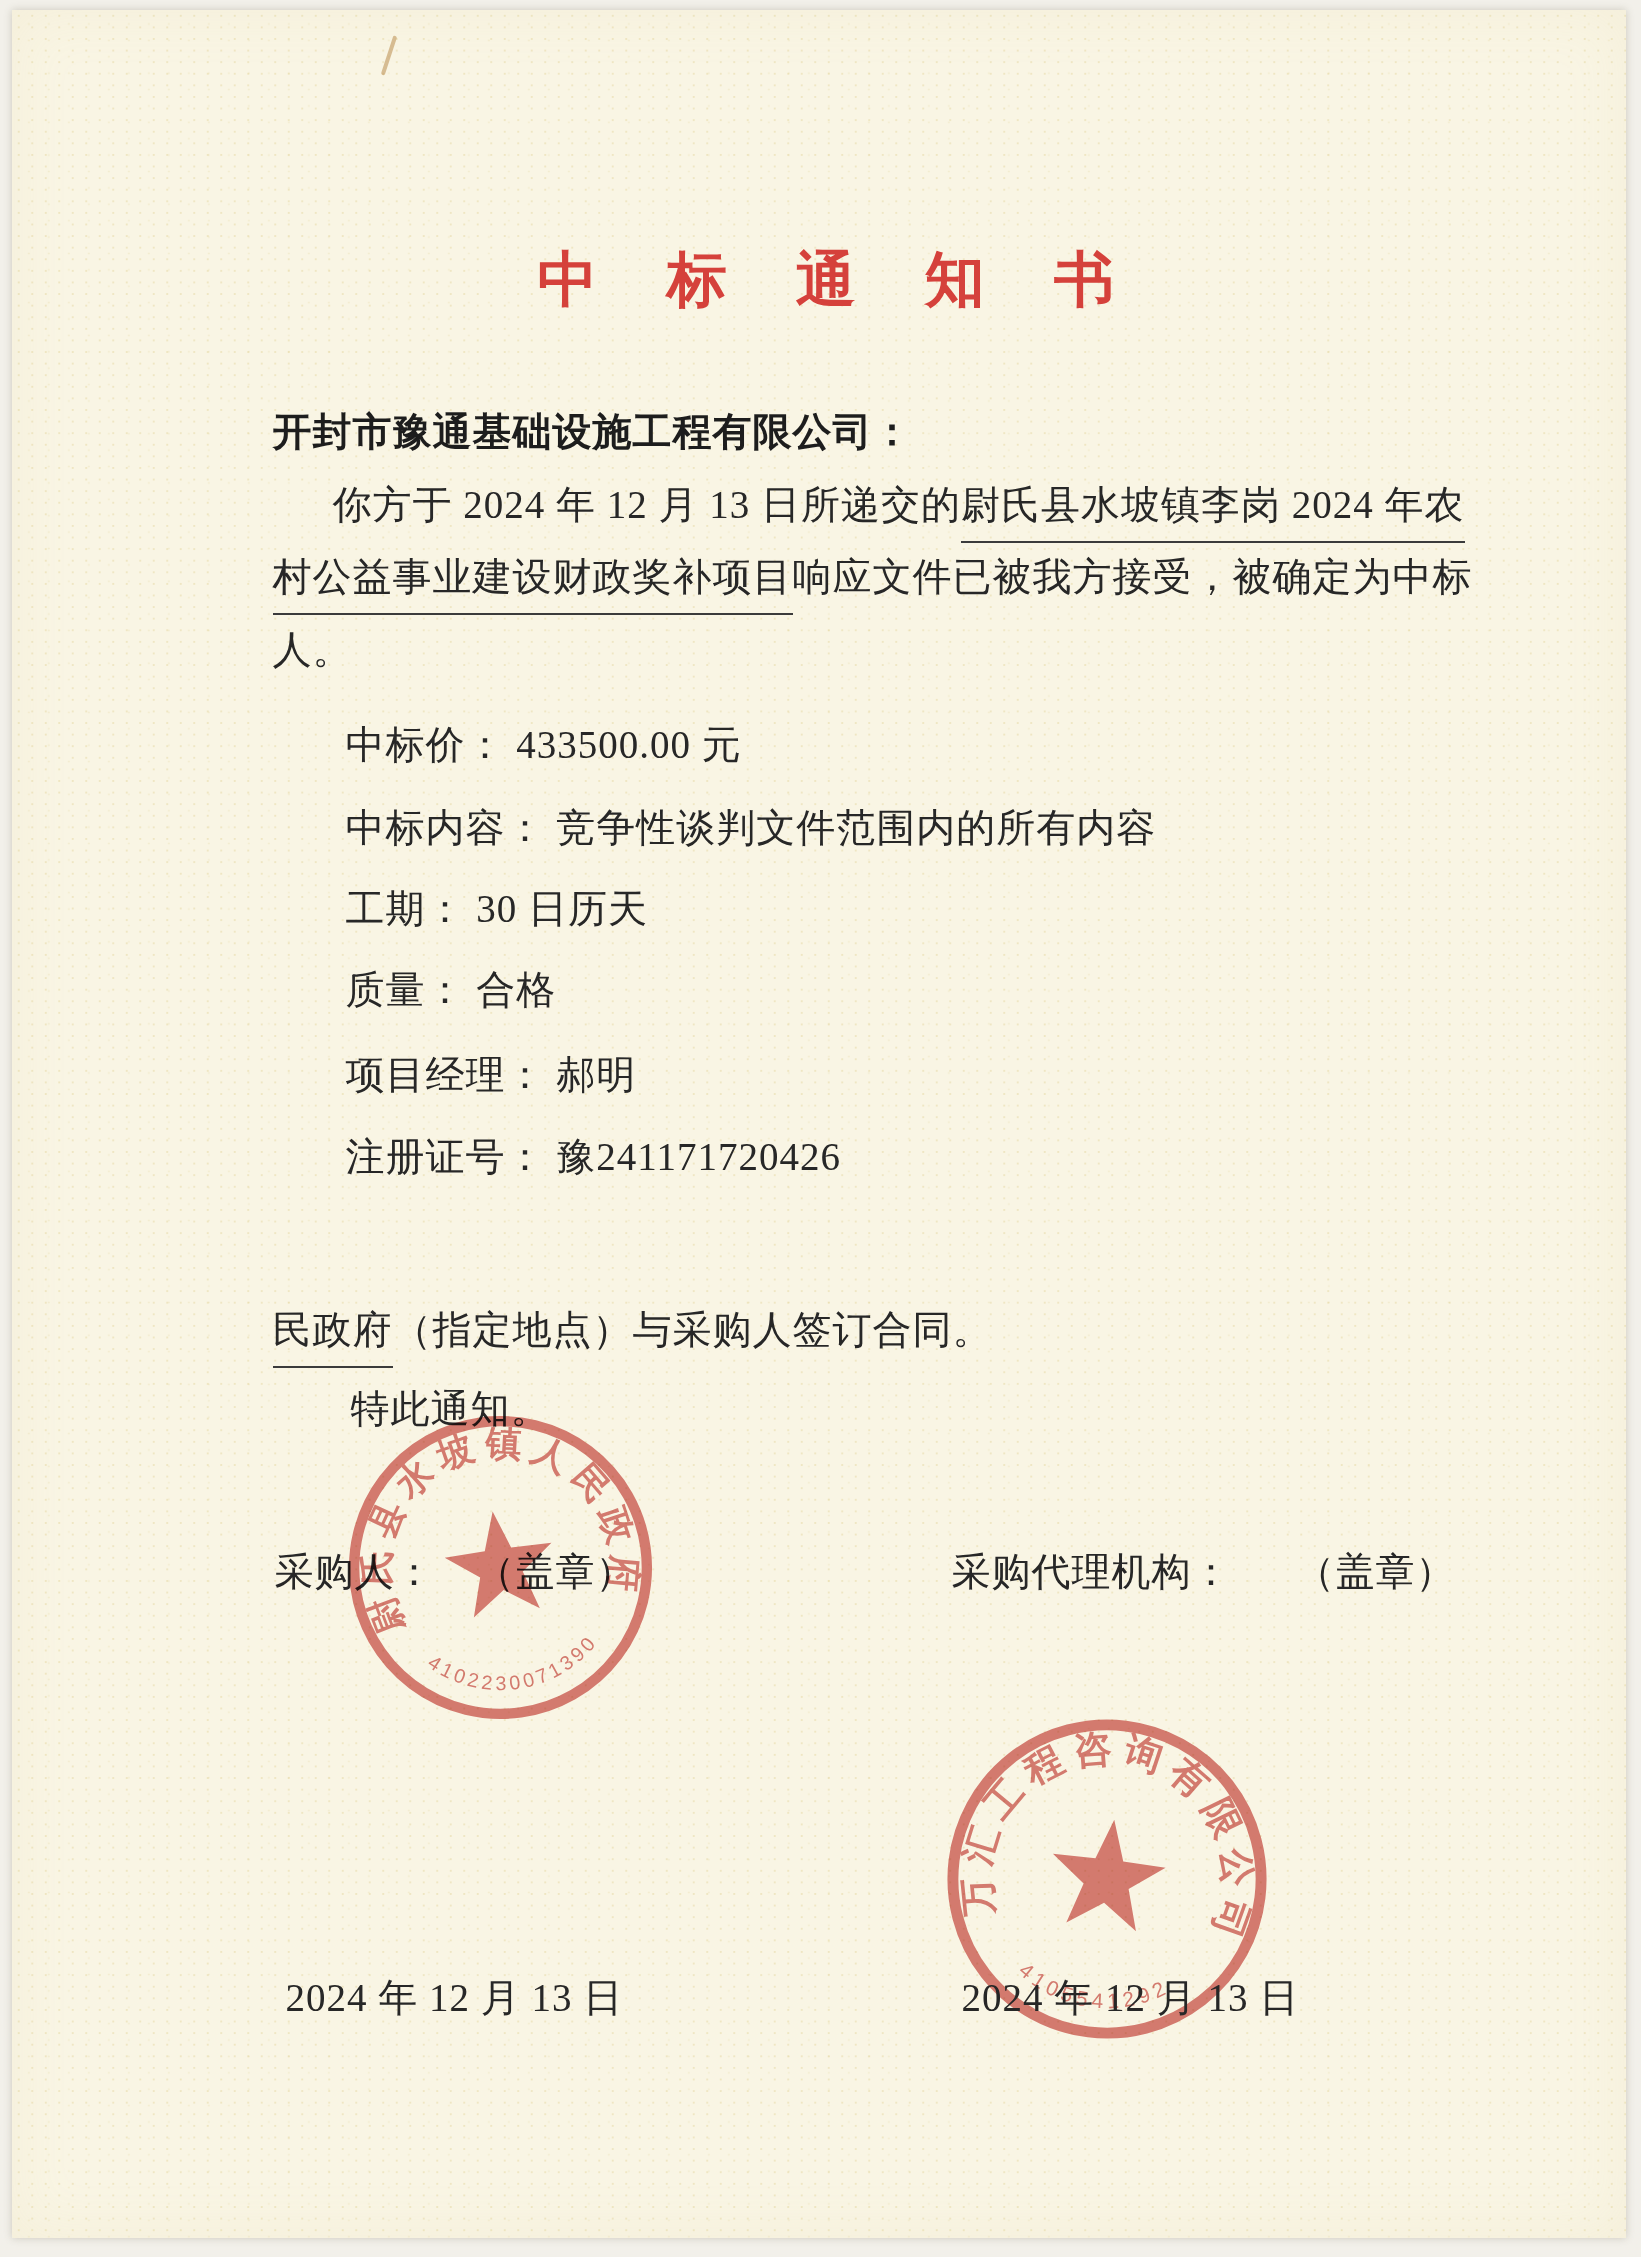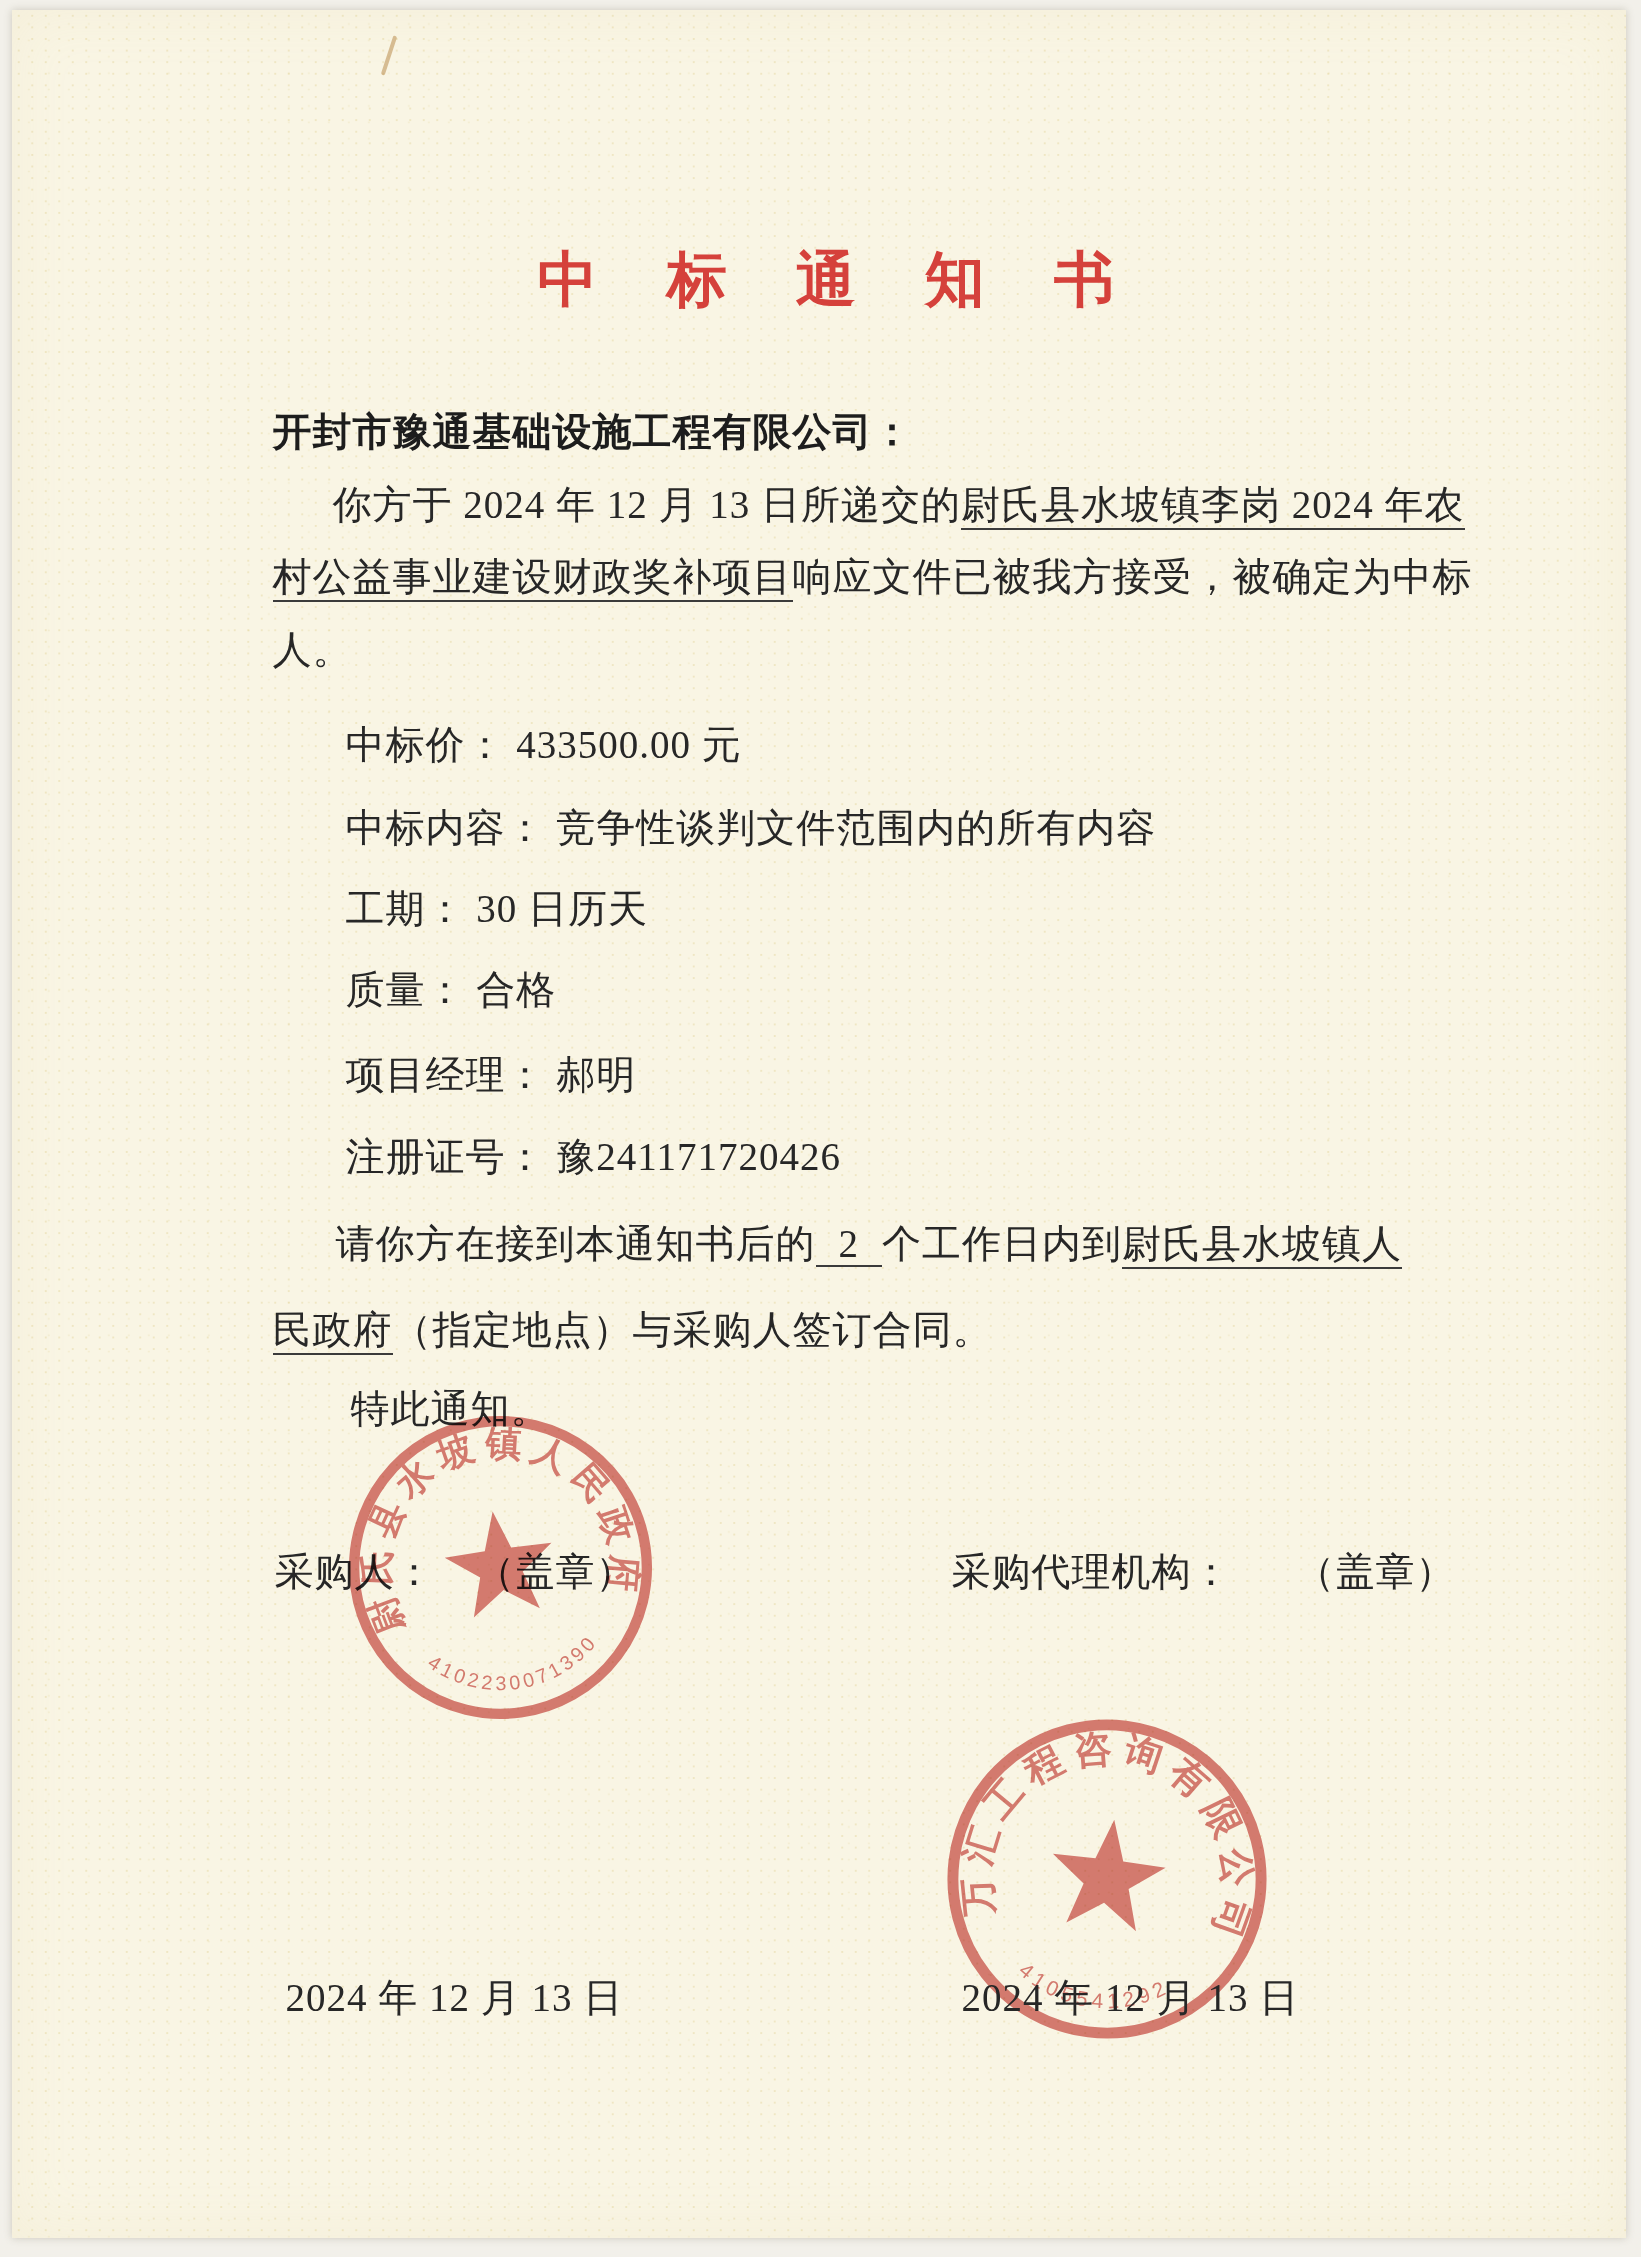--- a/index.html
+++ b/index.html
@@ -26,21 +26,21 @@
     margin-left:20px;
   }
   .bold{font-weight:bold;color:#1d1d1d;}
   .title{
     position:absolute;top:230px;left:0;width:100%;text-align:center;
     font-family:"Liberation Sans","DejaVu Sans",sans-serif;
     font-weight:bold;font-size:60px;letter-spacing:9.7px;word-spacing:33px;
     color:#d5413b;
     margin-left:12px;
   }
-  .u{border-bottom:2.9px solid #3b3b3b;padding-bottom:2px;}
+  .u{border-bottom:2.9px solid #3b3b3b;padding-bottom:15px;}
   .blank{padding:0 23px;}
   .gap1{display:inline-block;width:41px;}
   .gap2{display:inline-block;width:64px;}
   .seal{position:absolute;opacity:.8;mix-blend-mode:multiply;}
   .seal svg{display:block;}
   .mark{
     position:absolute;left:375px;top:25px;width:3.9px;height:41px;
     background:#b98c4f;opacity:.55;transform:rotate(18deg);border-radius:1.9px;
   }
 </style>
@@ -63,23 +63,20 @@
   </div>
   <div class="line" style="top:616px;left:241px;">人。</div>
 
   <div class="line" style="top:711px;left:314px;">中标价： 433500.00 元</div>
   <div class="line" style="top:794px;left:314px;">中标内容： 竞争性谈判文件范围内的所有内容</div>
   <div class="line" style="top:875px;left:314px;">工期： 30 日历天</div>
   <div class="line" style="top:956px;left:314px;">质量： 合格</div>
   <div class="line" style="top:1041px;left:314px;">项目经理： 郝明</div>
   <div class="line" style="top:1123px;left:314px;">注册证号： 豫241171720426</div>
 
-  <div class="line" style="top:1210px;left:304px;">
-    <span>请你方在接到本通知书后的</span><span class="u blank">2</span><span>个工作日内到</span><span class="u">尉氏县水坡镇人</span>
-  </div>
   <div class="line" style="top:1296px;left:241px;">
     <span class="u">民政府</span><span>（指定地点）与采购人签订合同。</span>
   </div>
 
   <div class="line" style="top:1375px;left:319px;">特此通知。</div>
 
   <div class="line" style="top:1538px;left:243px;">
     <span>采购人：</span><span class="gap1"></span><span>（盖章）</span>
   </div>
   <div class="line" style="top:1538px;left:920px;">

